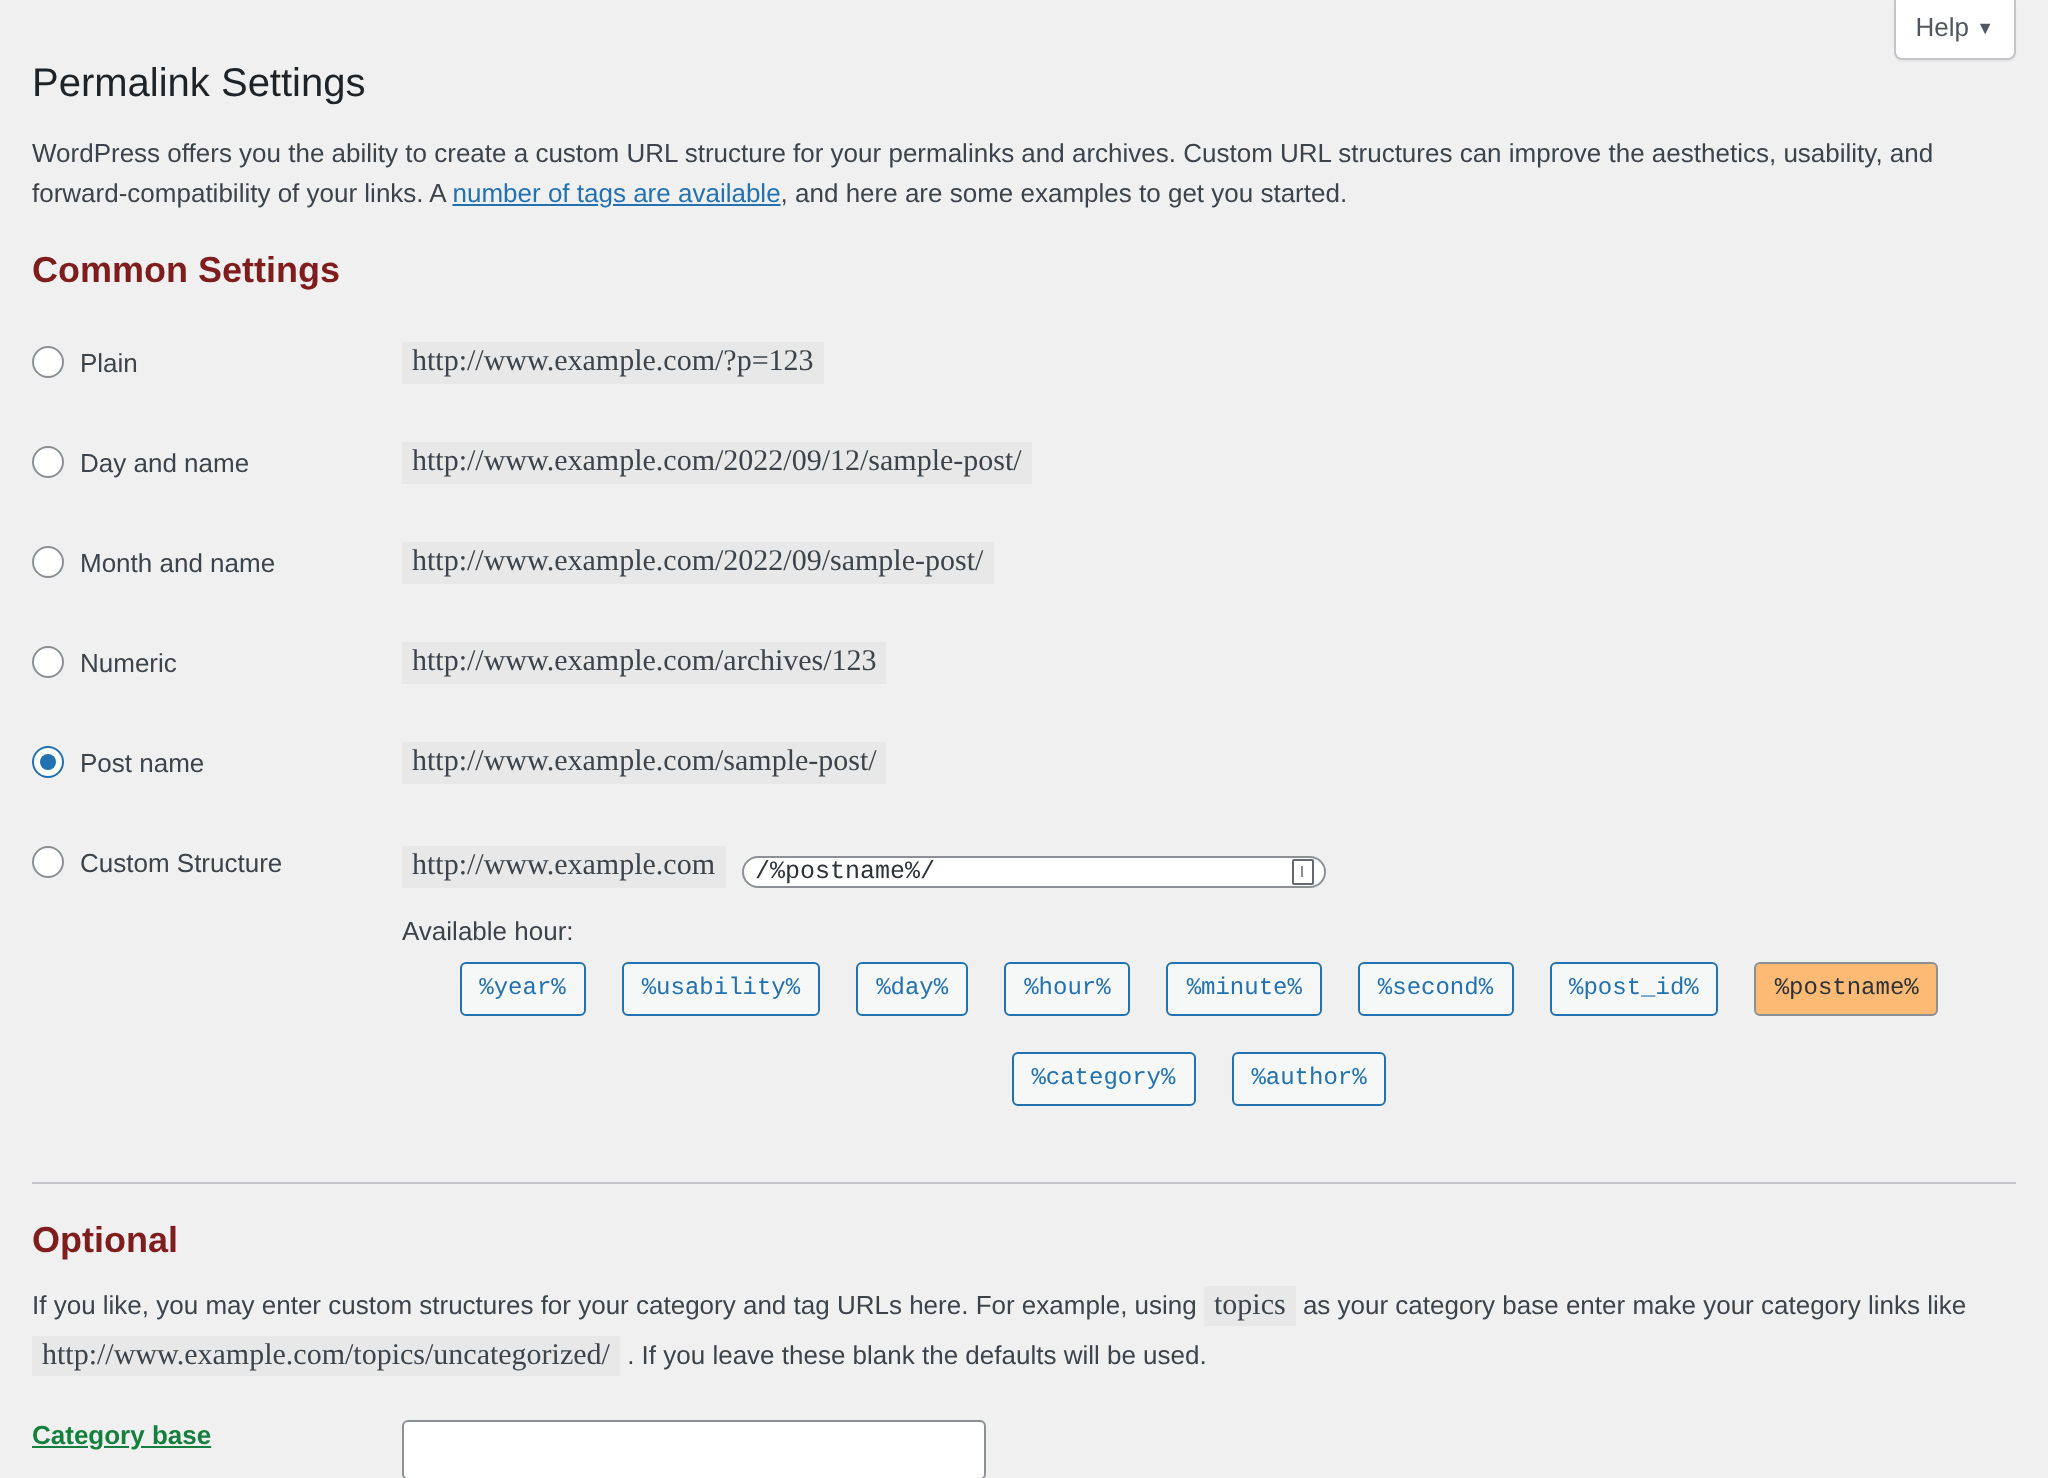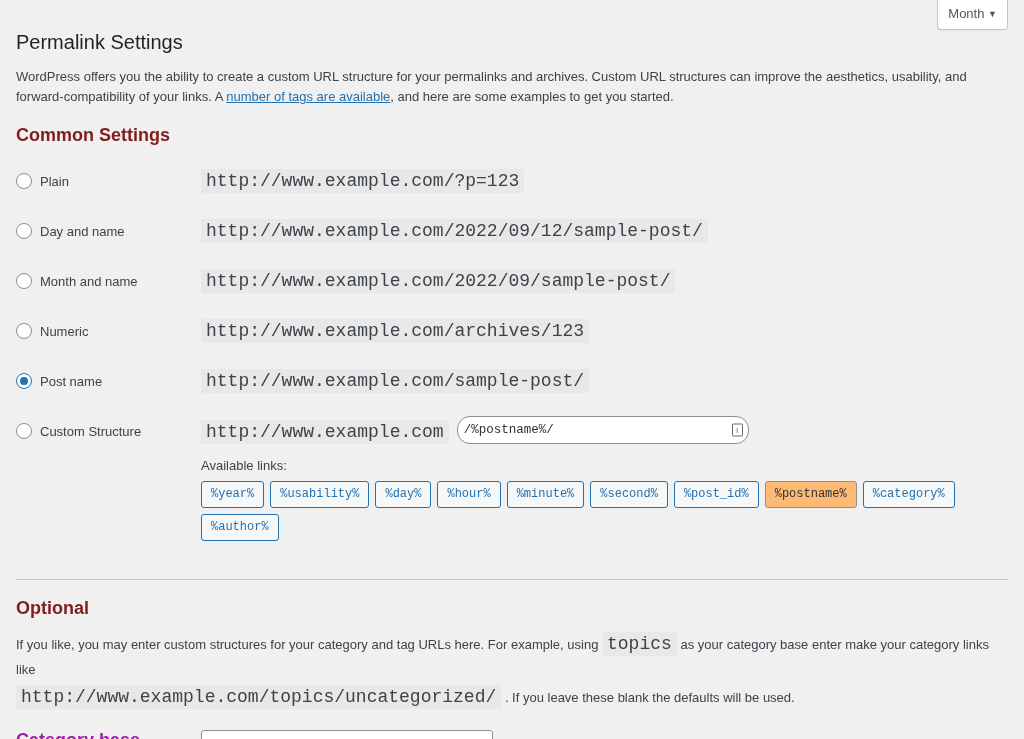--- a/index.html
+++ b/index.html
@@ -94,40 +94,40 @@
   input[type="radio"]:checked::after {
     content: "";
     position: absolute;
     top: 3px; left: 3px;
     width: 8px; height: 8px;
     border-radius: 50%;
     background: #2271b1;
   }
   .radio-label { font-size: 13px; color: #3c434a; }
   code.example {
-    font-family: Liberation Mono, monospace;
-    font-size: 18px;
+    font-family: Liberation Serif, serif;
+    font-size: 15px;
     background: #e8e8e8;
     padding: 2px 5px;
     color: #3c434a;
     white-space: nowrap;
   }
   .custom-row {
     display: flex;
     align-items: flex-end;
     height: 26px;
   }
   .custom-input-wrap {
     position: relative;
     display: inline-block;
     margin-left: 8px;
   }
   input.custom-struct {
     width: 292px;
-    height: 28px;
+    height: 16px;
     border: 1px solid #8c8f94;
     border-radius: 13px;
     background: #fff;
     font-family: "Liberation Mono", monospace;
     font-size: 12.5px;
     color: #2c3338;
     padding: 0 28px 0 6px;
   }
   .struct-icon {
     position: absolute;
@@ -142,22 +142,23 @@
     text-align: center;
     color: #646970;
   }
   .avail-label {
     font-size: 13px;
     margin: 14px 0 8px 0;
     color: #3c434a;
   }
   .tags {
     display: flex;
-    gap: 6px;
+    gap: 18px;
     flex-wrap: wrap;
+    justify-content: center;
   }
   .tag-btn {
     font-family: "Liberation Mono", monospace;
     font-size: 12px;
     color: #2271b1;
     background: #f6f7f7;
     border: 1px solid #2271b1;
     border-radius: 3px;
     padding: 4px 9px;
     cursor: pointer;
@@ -182,29 +183,29 @@
   input.text-field {
     width: 292px;
     height: 30px;
     border: 1px solid #8c8f94;
     border-radius: 3px;
     background: #fff;
     font-size: 13px;
     padding: 0 8px;
     color: #2c3338;
   }
-  td.label-cell label { font-weight: 700; font-size: 18px; color: #a21caf; }
+  td.label-cell label { font-weight: 700; font-size: 13px; color: #15803d; text-decoration: underline; }
 </style>
 </head>
 <body>
 
 <div class="wrap">
 
   <button class="help-btn">
-    <span>Month</span>
+    <span>Help</span>
     <span class="caret">▼</span>
   </button>
 
   <h1 class="page-title">Permalink Settings</h1>
 
   <p class="intro"><span>WordPress offers you the ability to create a custom URL structure for your permalinks and archives. Custom URL structures can improve the aesthetics, usability, and forward-compatibility of your links. A </span><a class="link" href="#">number of tags are available</a><span>, and here are some examples to get you started.</span></p>
 
   <h2 class="section">Common Settings</h2>
 
   <table class="form-table">
@@ -287,21 +288,21 @@
           </div>
         </td>
         <td class="value-cell">
           <div class="custom-row">
             <code class="example">http://www.example.com</code>
             <span class="custom-input-wrap">
               <input type="text" class="custom-struct" value="/%postname%/" style="">
               <span class="struct-icon">I</span>
             </span>
           </div>
-          <div class="avail-label">Available links:</div>
+          <div class="avail-label">Available hour:</div>
           <div class="tags">
             <button class="tag-btn">%year%</button>
             <button class="tag-btn">%usability%</button>
             <button class="tag-btn">%day%</button>
             <button class="tag-btn">%hour%</button>
             <button class="tag-btn">%minute%</button>
             <button class="tag-btn">%second%</button>
             <button class="tag-btn">%post_id%</button>
             <button class="tag-btn active">%postname%</button>
             <button class="tag-btn">%category%</button>

